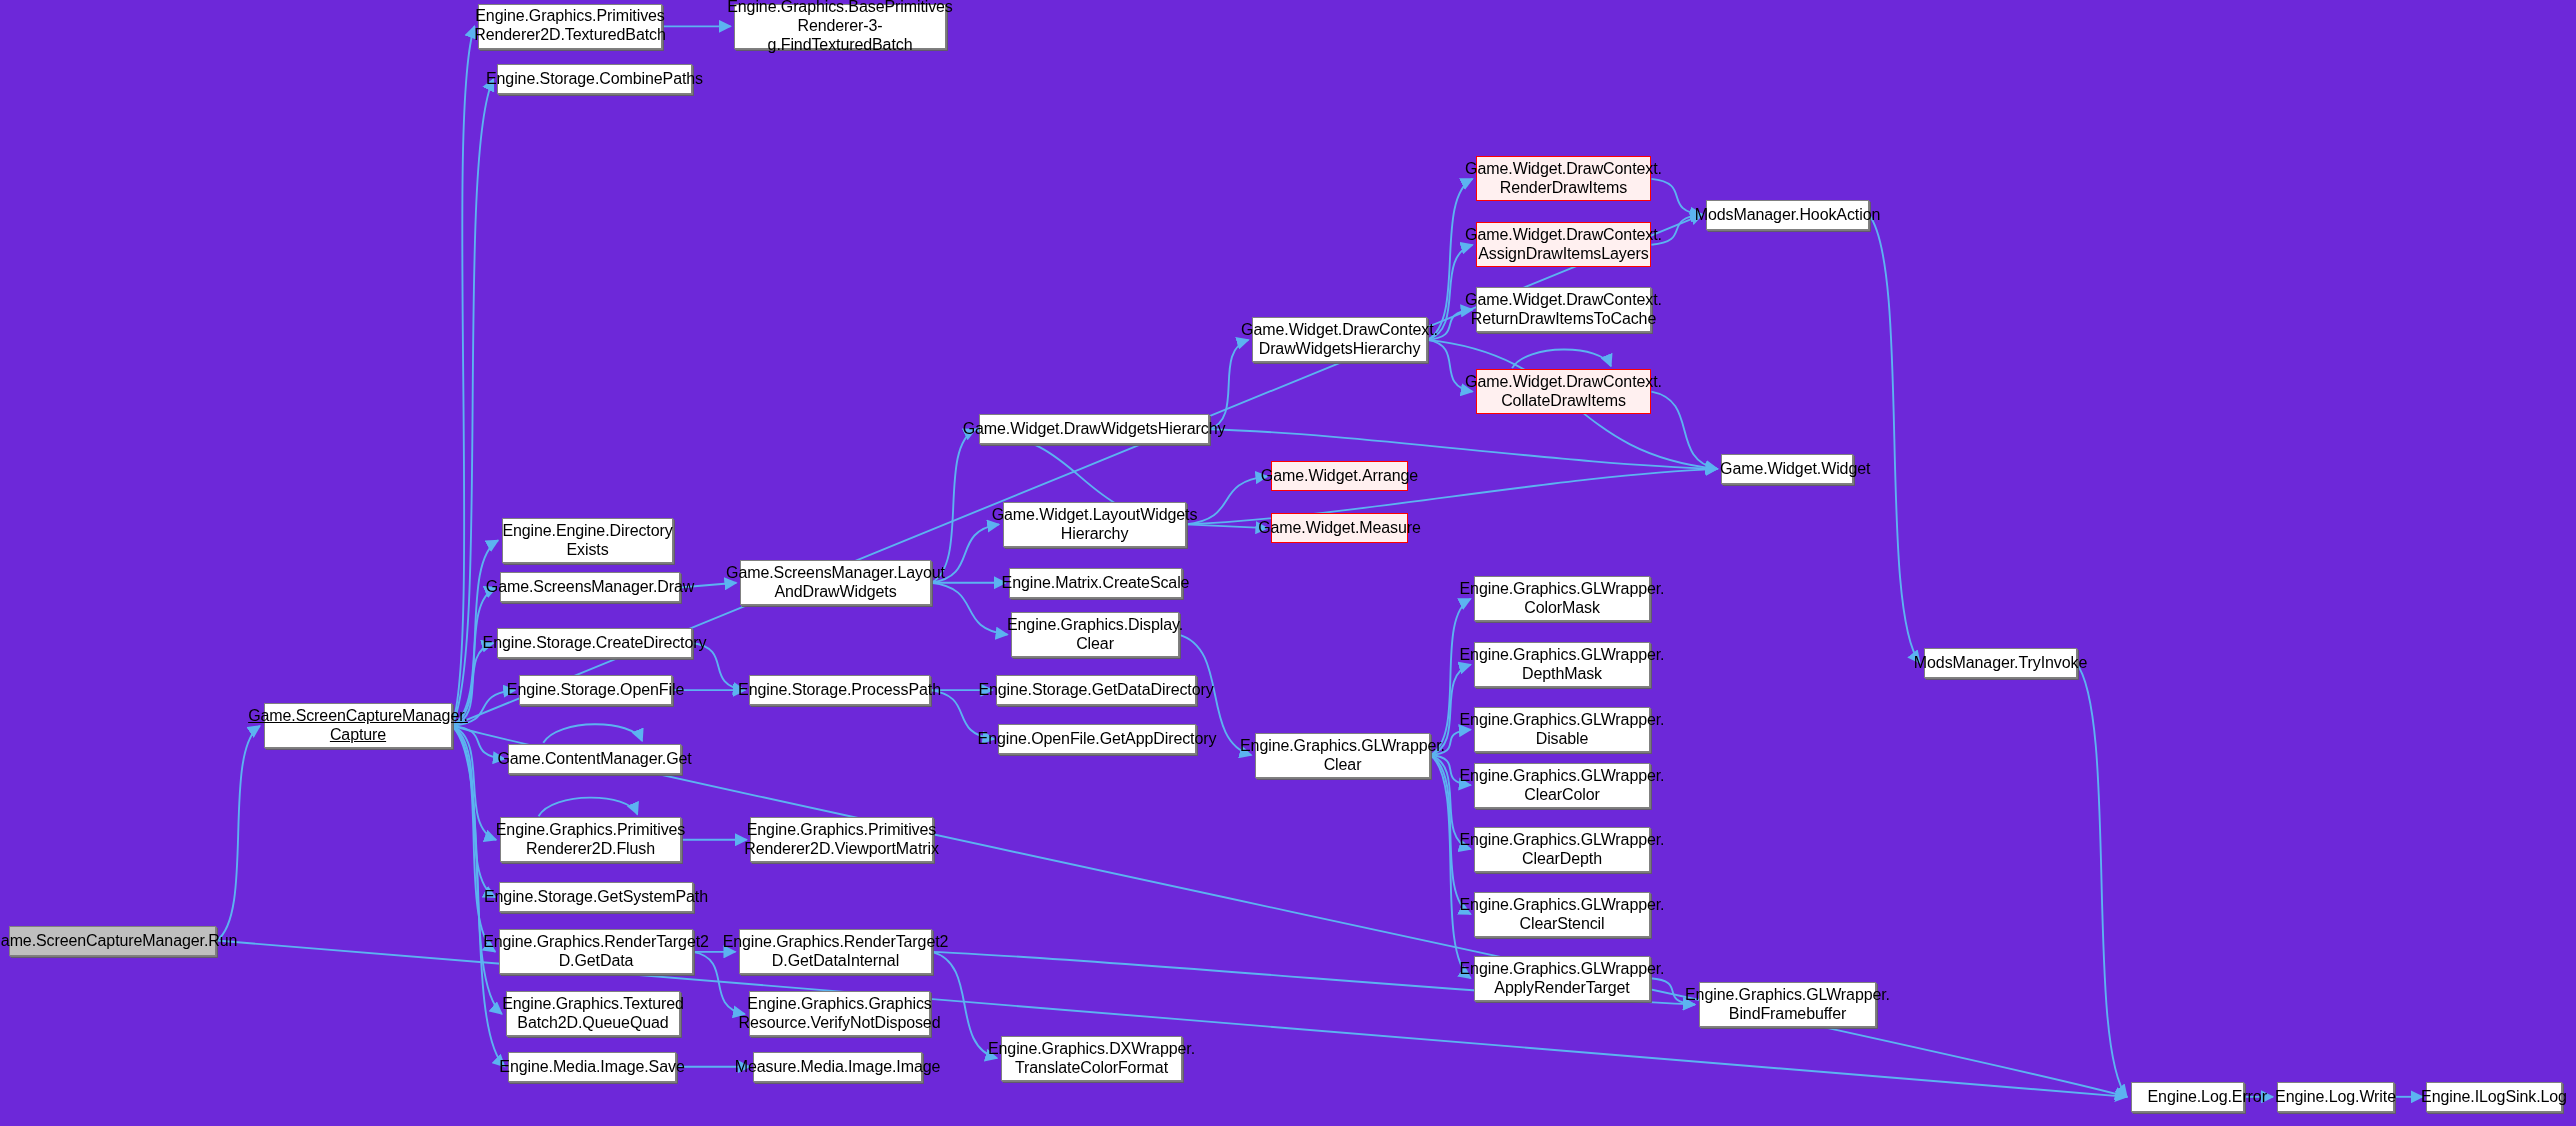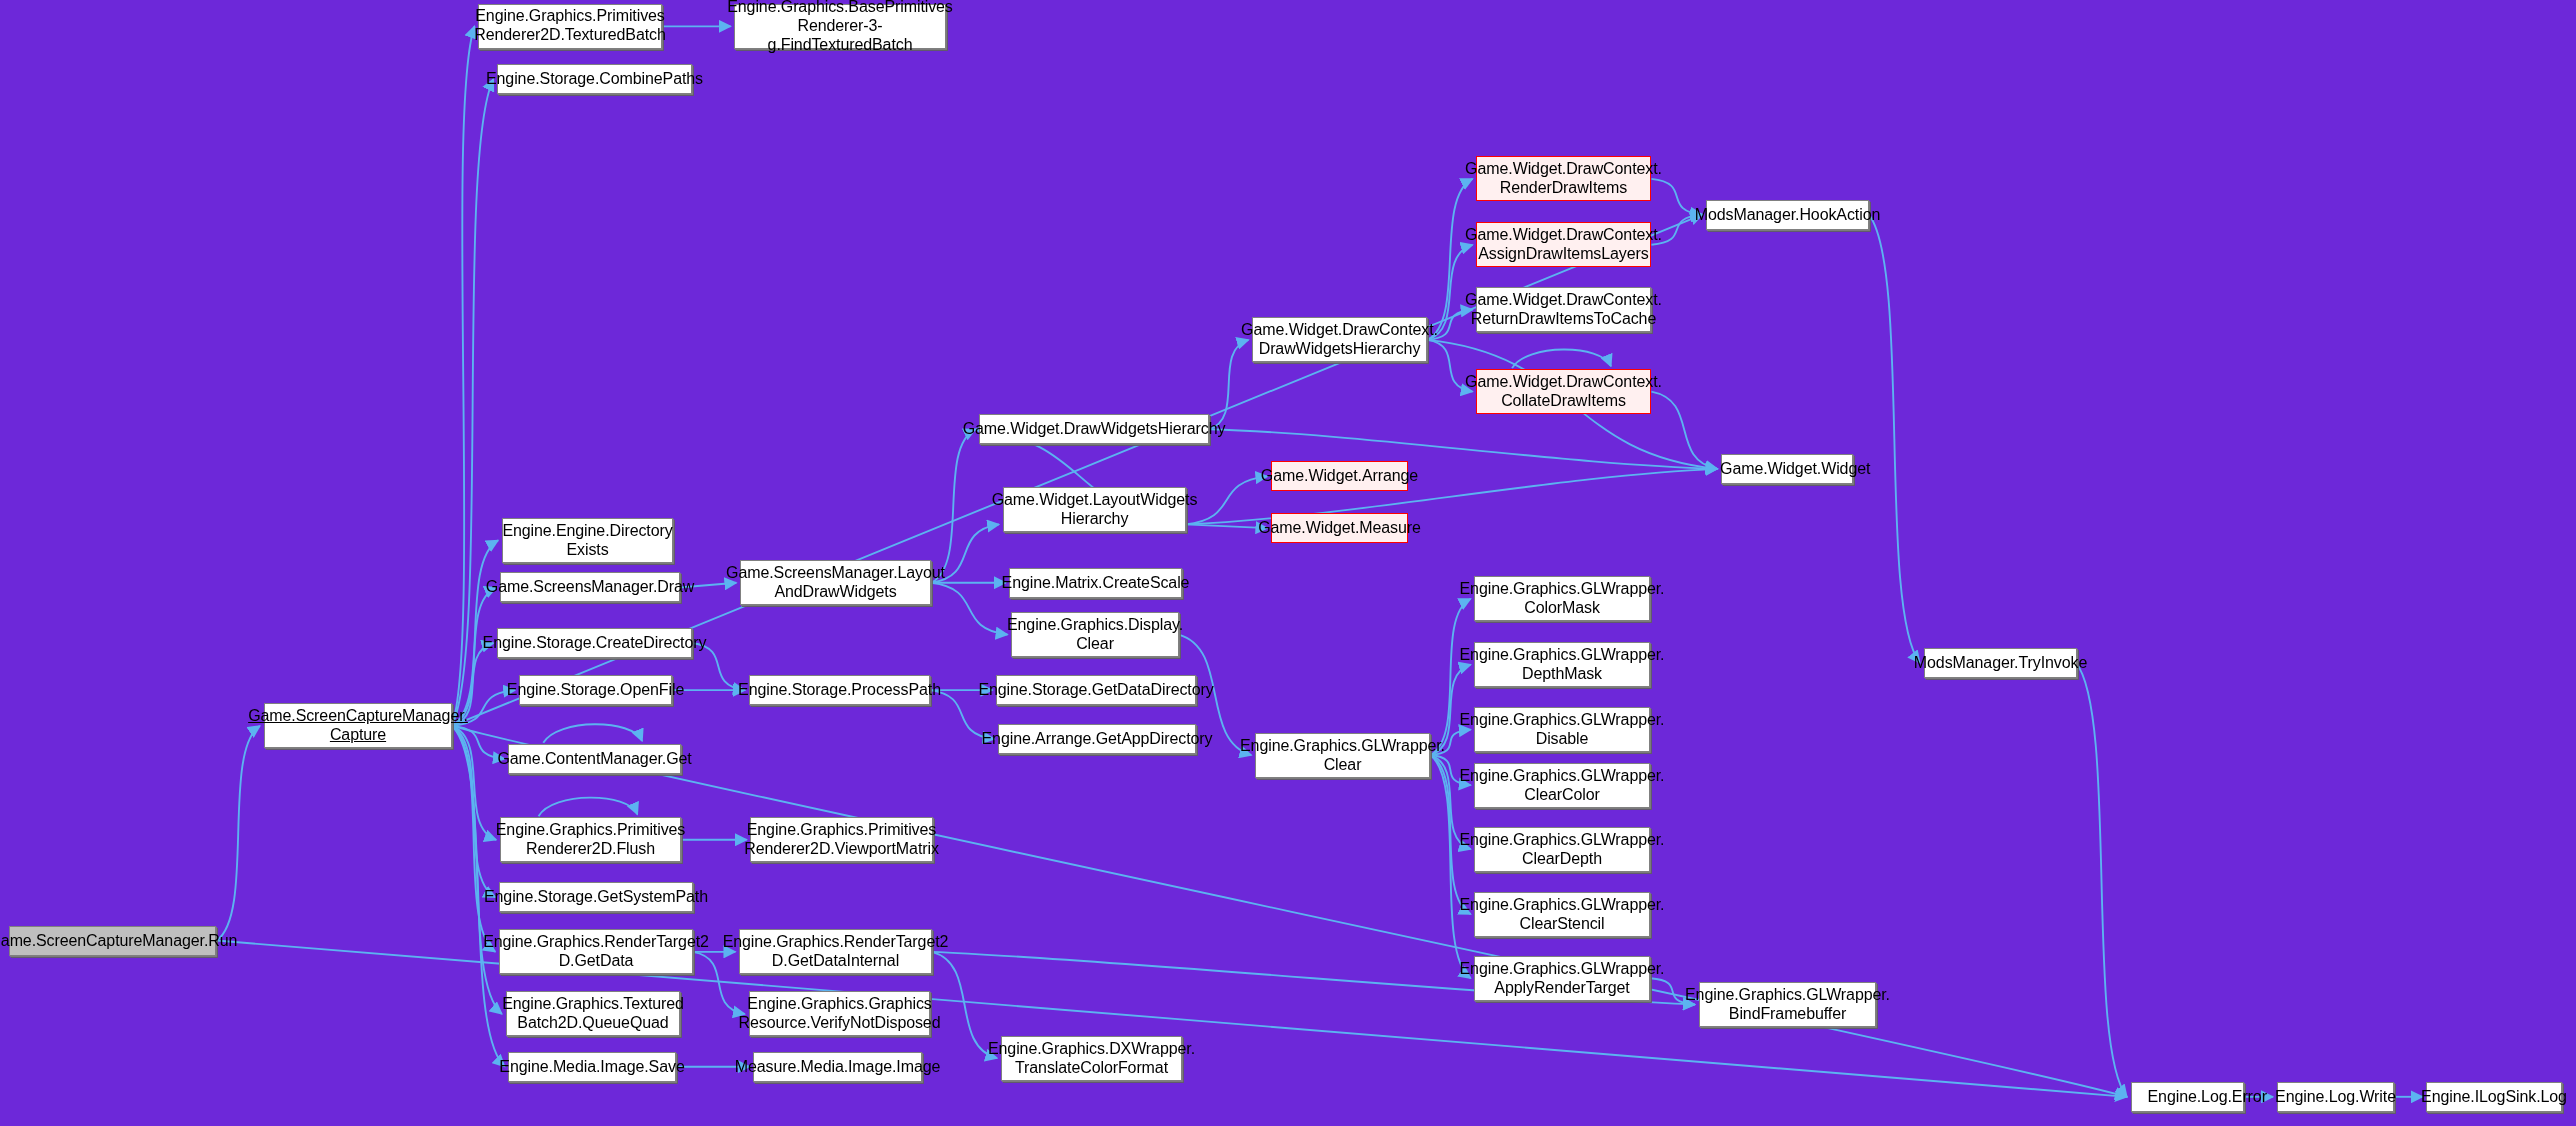--- a/index.html
+++ b/index.html
@@ -137,21 +137,21 @@
 AssignDrawItemsLayers</div>
       <div class="node" style="left: 1476px; top: 287px; width: 175px; height: 45px;">Game.Widget.DrawContext.
 ReturnDrawItemsToCache</div>
       <div class="node" style="left: 1252px; top: 317px; width: 175px; height: 45px;">Game.Widget.DrawContext.
 DrawWidgetsHierarchy</div>
       <div class="node hot" style="left: 1476px; top: 369px; width: 175px; height: 45px;">Game.Widget.DrawContext.
 CollateDrawItems</div>
       <div class="node" style="left: 979px; top: 414px; width: 230px; height: 30px;">Game.Widget.DrawWidgetsHierarchy</div>
       <div class="node" style="left: 1721px; top: 454px; width: 132px; height: 30px; padding-left: 22px;">Game.Widget.Widget</div>
       <div class="node hot" style="left: 1271px; top: 461px; width: 137px; height: 30px;">Game.Widget.Arrange</div>
-      <div class="node" style="left: 1003px; top: 487px; width: 183px; height: 45px;">Game.Widget.LayoutWidgets
+      <div class="node" style="left: 1003px; top: 502px; width: 183px; height: 45px;">Game.Widget.LayoutWidgets
 Hierarchy</div>
       <div class="node hot" style="left: 1271px; top: 513px; width: 137px; height: 30px;">Game.Widget.Measure</div>
       <div class="node" style="left: 502px; top: 518px; width: 171px; height: 45px;">Engine.Engine.Directory
 Exists</div>
       <div class="node" style="left: 500px; top: 572px; width: 180px; height: 30px;">Game.ScreensManager.Draw</div>
       <div class="node" style="left: 740px; top: 560px; width: 191px; height: 45px;">Game.ScreensManager.Layout
 AndDrawWidgets</div>
       <div class="node" style="left: 1009px; top: 568px; width: 173px; height: 30px;">Engine.Matrix.CreateScale</div>
       <div class="node" style="left: 1474px; top: 576px; width: 176px; height: 45px;">Engine.Graphics.GLWrapper.
 ColorMask</div>
@@ -161,21 +161,21 @@
       <div class="node" style="left: 1474px; top: 642px; width: 176px; height: 45px;">Engine.Graphics.GLWrapper.
 DepthMask</div>
       <div class="node" style="left: 519px; top: 675px; width: 153px; height: 30px;">Engine.Storage.OpenFile</div>
       <div class="node" style="left: 749px; top: 675px; width: 181px; height: 30px;">Engine.Storage.ProcessPath</div>
       <div class="node" style="left: 996px; top: 675px; width: 200px; height: 30px;">Engine.Storage.GetDataDirectory</div>
       <div class="node" style="left: 1474px; top: 707px; width: 176px; height: 45px;">Engine.Graphics.GLWrapper.
 Disable</div>
       <div class="node" style="left: 264px; top: 703px; width: 188px; height: 45px; text-decoration: underline;">Game.ScreenCaptureManager.
 Capture</div>
       <div class="node" style="left: 508px; top: 744px; width: 173px; height: 30px;">Game.ContentManager.Get</div>
-      <div class="node" style="left: 998px; top: 724px; width: 198px; height: 30px;">Engine.Arrange.GetAppDirectory</div>
+      <div class="node" style="left: 998px; top: 724px; width: 198px; height: 30px;">Engine.OpenFile.GetAppDirectory</div>
       <div class="node" style="left: 1255px; top: 733px; width: 175px; height: 45px;">Engine.Graphics.GLWrapper.
 Clear</div>
       <div class="node" style="left: 1474px; top: 763px; width: 176px; height: 45px;">Engine.Graphics.GLWrapper.
 ClearColor</div>
       <div class="node" style="left: 500px; top: 817px; width: 181px; height: 45px;">Engine.Graphics.Primitives
 Renderer2D.Flush</div>
       <div class="node" style="left: 750px; top: 817px; width: 183px; height: 45px;">Engine.Graphics.Primitives
 Renderer2D.ViewportMatrix</div>
       <div class="node" style="left: 1474px; top: 827px; width: 176px; height: 45px;">Engine.Graphics.GLWrapper.
 ClearDepth</div>

